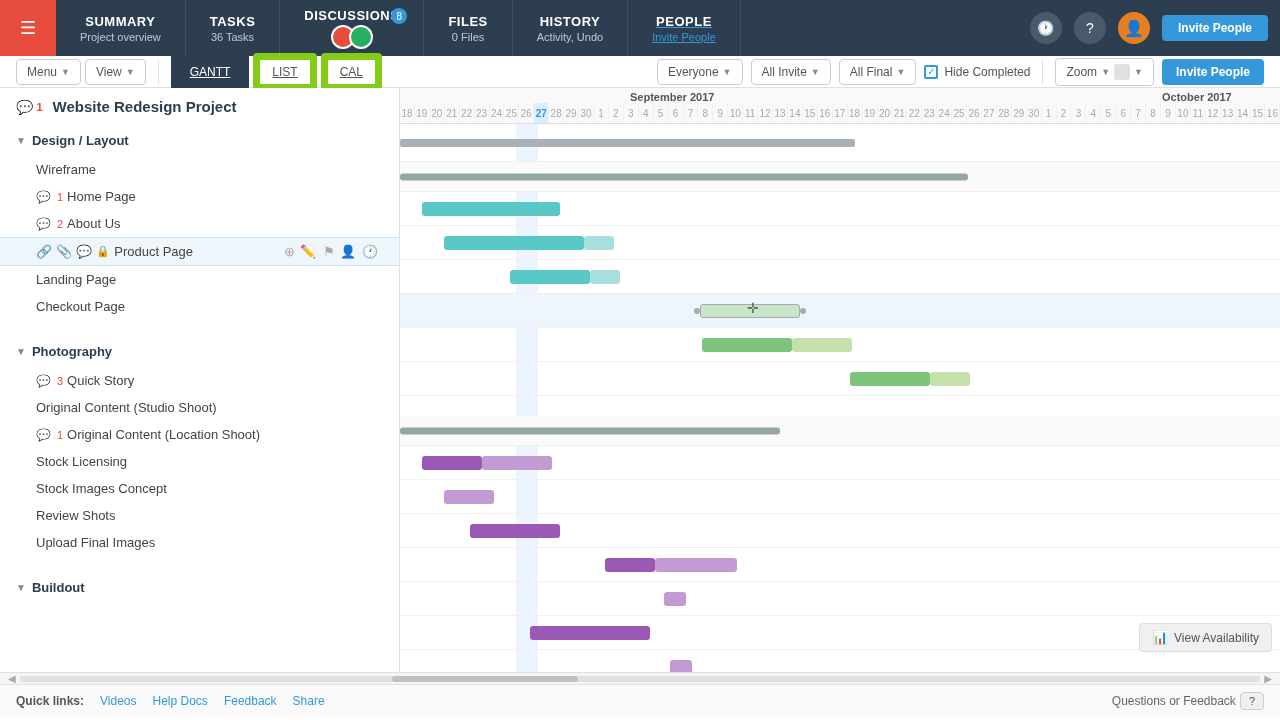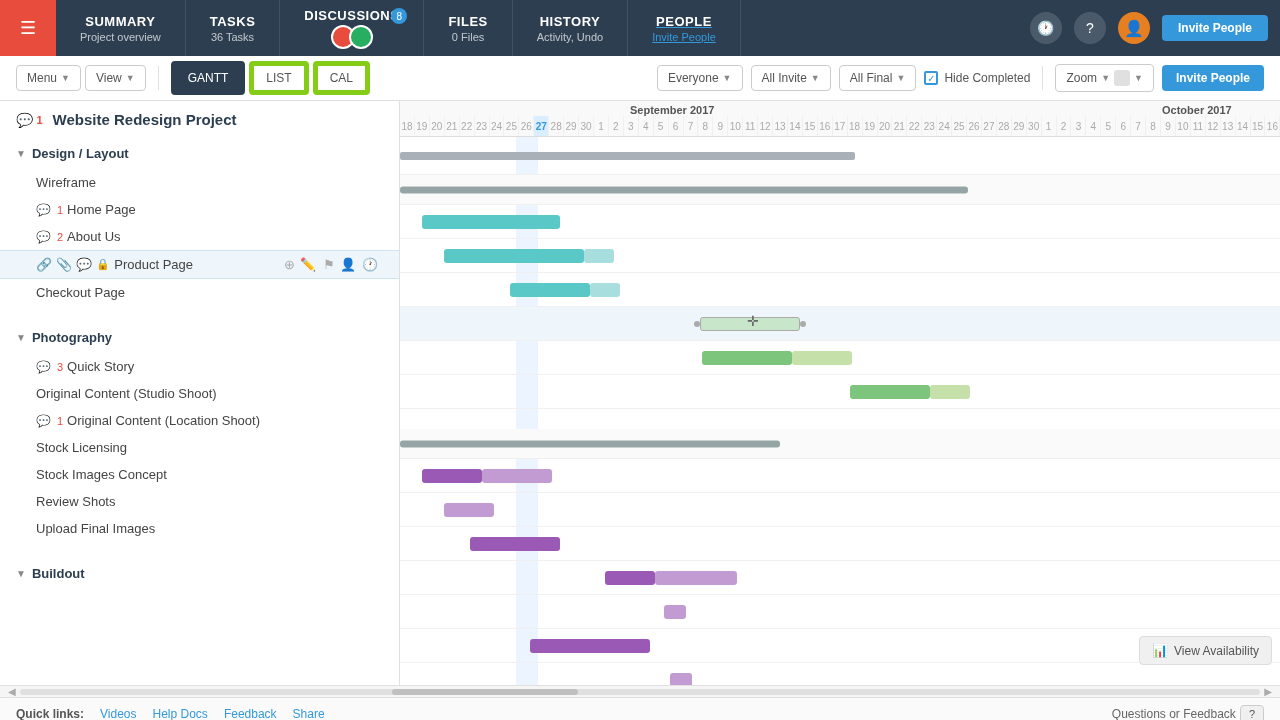--- a/index.html
+++ b/index.html
@@ -17,23 +17,23 @@
     .nav-avatar { width: 24px; height: 24px; border-radius: 50%; background: #e74c3c; border: 2px solid #fff; margin-left: -6px; overflow: hidden; }
     .nav-avatar:first-child { margin-left: 0; }
     .nav-right { margin-left: auto; display: flex; align-items: center; padding-right: 12px; gap: 12px; }
     .nav-right-icon { width: 32px; height: 32px; border-radius: 50%; background: rgba(255,255,255,0.15); display: flex; align-items: center; justify-content: center; cursor: pointer; font-size: 14px; color: #fff; }
     .invite-people-btn { background: #3498db; color: #fff; border: none; padding: 6px 16px; border-radius: 4px; font-size: 12px; font-weight: 600; cursor: pointer; }
     .people-tab-special { color: #3498db; text-decoration: underline; }
     .people-tab-special .nav-tab-title { color: #fff; }
     .people-tab-special .nav-tab-sub { color: #3498db; }
 
     
-    .toolbar { display: flex; align-items: center; padding: 8px 16px; border-bottom: 1px solid #e0e0e0; gap: 8px; height: 45px; }
+    .toolbar { display: flex; align-items: center; padding: 8px 16px; border-bottom: 1px solid #e0e0e0; gap: 8px; height: 32px; }
     .toolbar-group { display: flex; align-items: center; gap: 4px; }
-    .toolbar-btn { padding: 5px 12px; border: 5px solid #84cc16; border-radius: 4px; cursor: pointer; font-size: 12px; font-weight: 500; background: #fff; color: #555; }
+    .toolbar-btn { padding: 5px 12px; border: 7px solid #84cc16; border-radius: 4px; cursor: pointer; font-size: 12px; font-weight: 500; background: #fff; color: #555; text-decoration: underline; }
     .toolbar-btn.active { background: #2c3e50; color: #fff; border-color: #2c3e50; }
     .toolbar-divider { width: 1px; height: 24px; background: #e0e0e0; margin: 0 4px; }
     .toolbar-dropdown { display: flex; align-items: center; gap: 4px; padding: 5px 10px; border: 1px solid #ccc; border-radius: 4px; cursor: pointer; font-size: 12px; color: #555; background: #fff; }
     .chevron-down { font-size: 9px; color: #888; }
     .toolbar-right { margin-left: auto; display: flex; align-items: center; gap: 8px; }
     .hide-completed { display: flex; align-items: center; gap: 6px; font-size: 12px; color: #555; }
     .checkbox { width: 14px; height: 14px; border: 2px solid #3498db; border-radius: 2px; display: flex; align-items: center; justify-content: center; background: #fff; }
     .checkbox.checked::after { content: '✓'; font-size: 10px; color: #3498db; }
     .zoom-btn { display: flex; align-items: center; gap: 4px; padding: 5px 10px; border: 1px solid #ccc; border-radius: 4px; cursor: pointer; font-size: 12px; color: #555; background: #fff; }
     .color-swatch { width: 16px; height: 16px; border-radius: 3px; background: #e0e0e0; }
@@ -229,20 +229,23 @@
         <span class="task-icon" style="font-size:11px; color:#aaa;">🔒</span>
       </div>
       <span class="task-name" style="font-weight:500;">Product Page</span>
       <div class="task-icons" style="margin-left:auto; display:flex; gap:6px; align-items:center;">
         <span style="font-size:13px; color:#aaa;">⊕</span>
         <span style="font-size:13px; color:#aaa;">✏️</span>
         <span style="font-size:13px; color:#aaa;">⚑</span>
         <span style="font-size:13px; color:#aaa;">👤</span>
         <span style="font-size:13px; color:#aaa;">🕐</span>
       </div>
+    </div>
+    <div class="task-row">
+      <span class="task-name">Landing Page</span>
     </div>
     <div class="task-row">
       <span class="task-name">Checkout Page</span>
     </div>
 
     <div style="height: 16px;"></div>
 
     <div class="section-header">
       <span class="section-arrow">▼</span>
       <span class="section-title">Photography</span>

